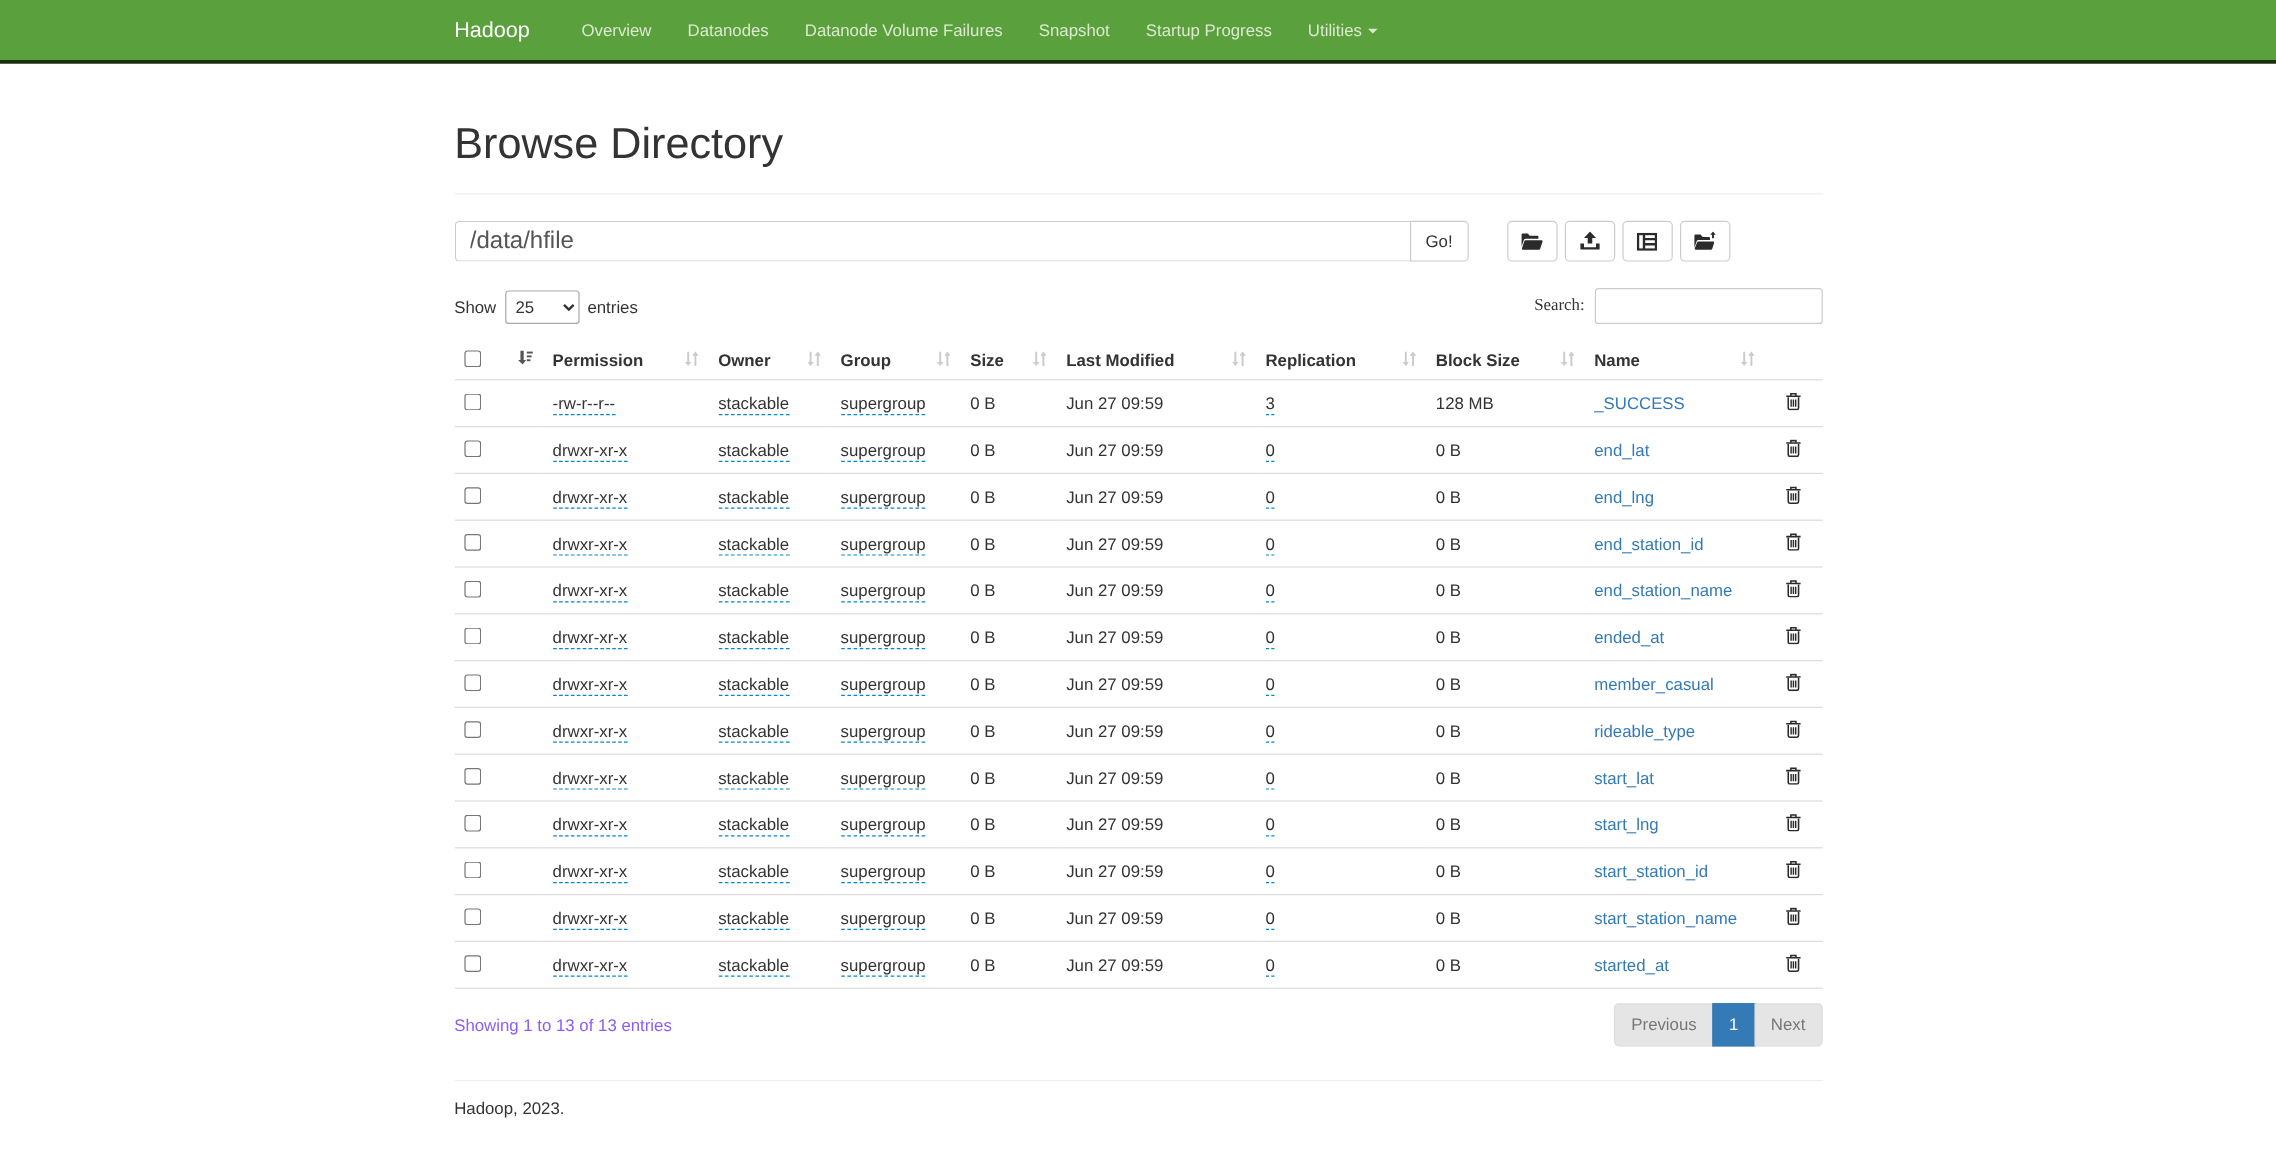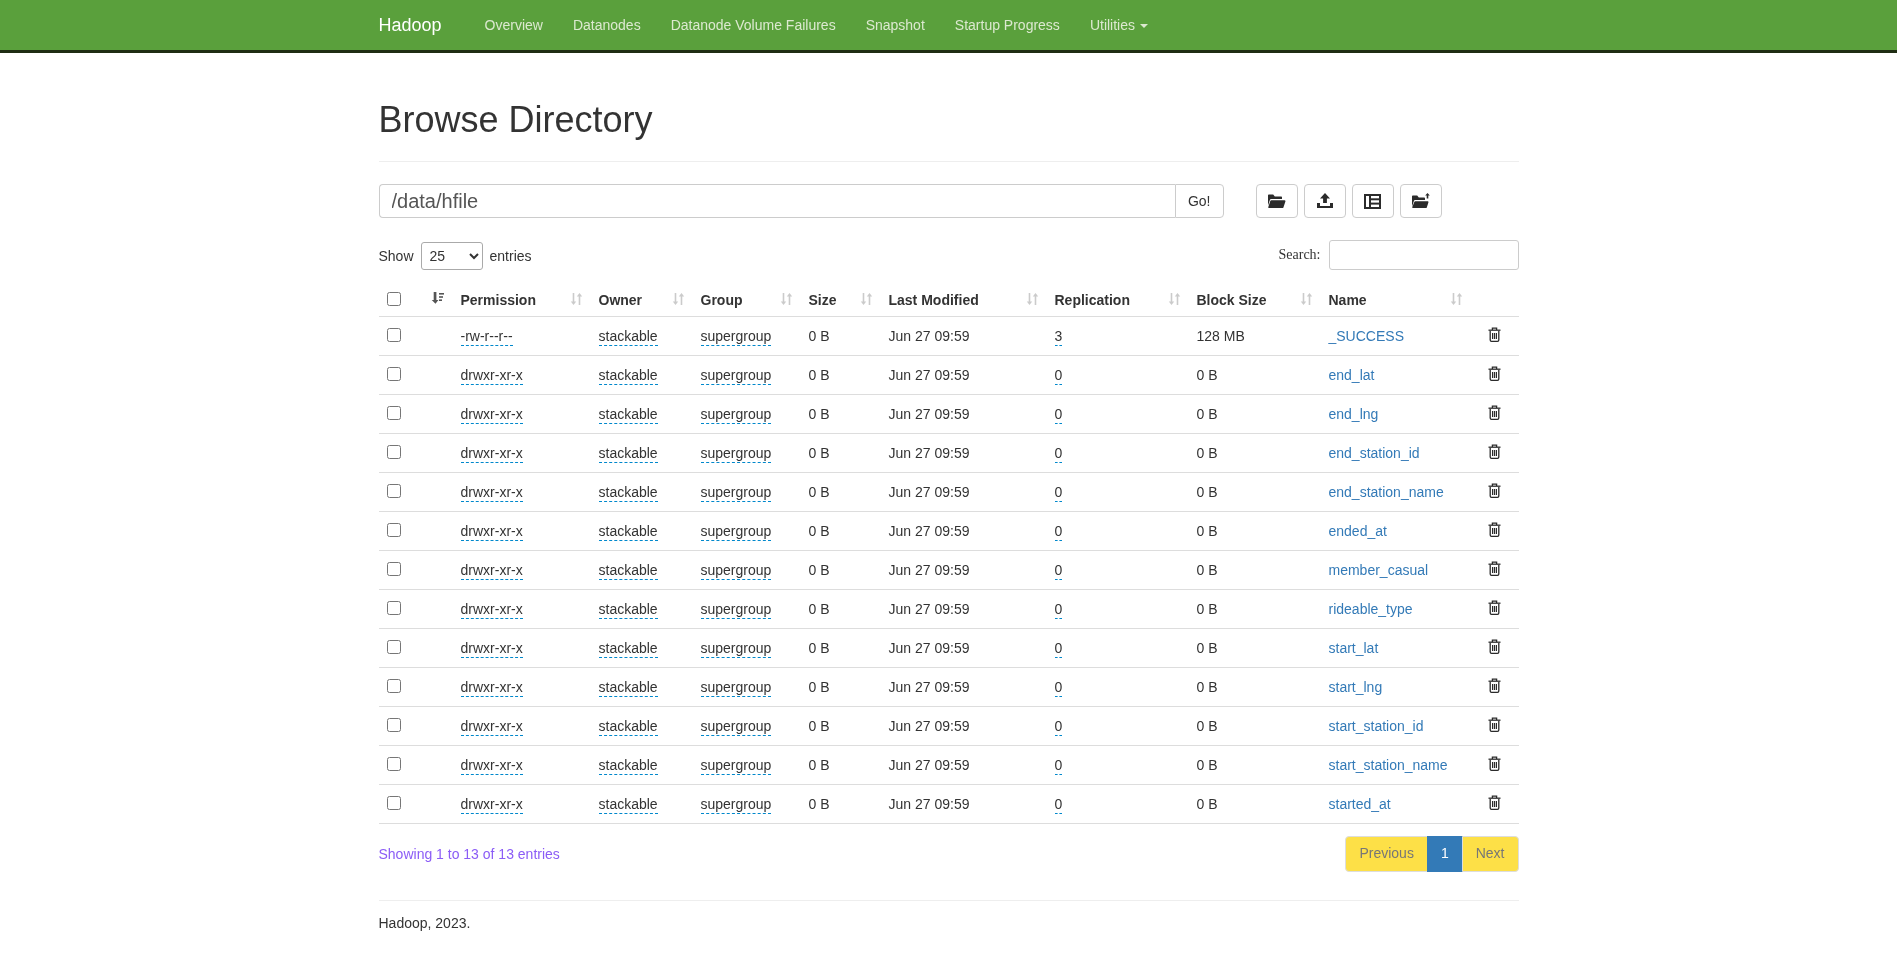--- a/index.html
+++ b/index.html
@@ -107,21 +107,21 @@
   .td-trash { text-align: center; }
 
   
   .table-footer {
     display: flex; justify-content: space-between; align-items: center;
     margin-top: 12px;
   }
   .info-text { font-size: 14px; color: #8b5cf6; }
   .pagination { display: flex; }
   .page-btn {
-    padding: 7px 13px; font-size: 14px; background: #fde047;
+    padding: 7px 13px; font-size: 14px; background: #e5e5e5;
     border: 1px solid #ddd; color: #777; cursor: pointer; margin-left: -1px;
     font-family: inherit; line-height: 1.42;
   }
   .page-btn.first { border-radius: 4px 0 0 4px; margin-left: 0; }
   .page-btn.last { border-radius: 0 4px 4px 0; }
   .page-btn.active {
     background: #337ab7; border-color: #337ab7; color: #fff; cursor: default;
   }
 
   

